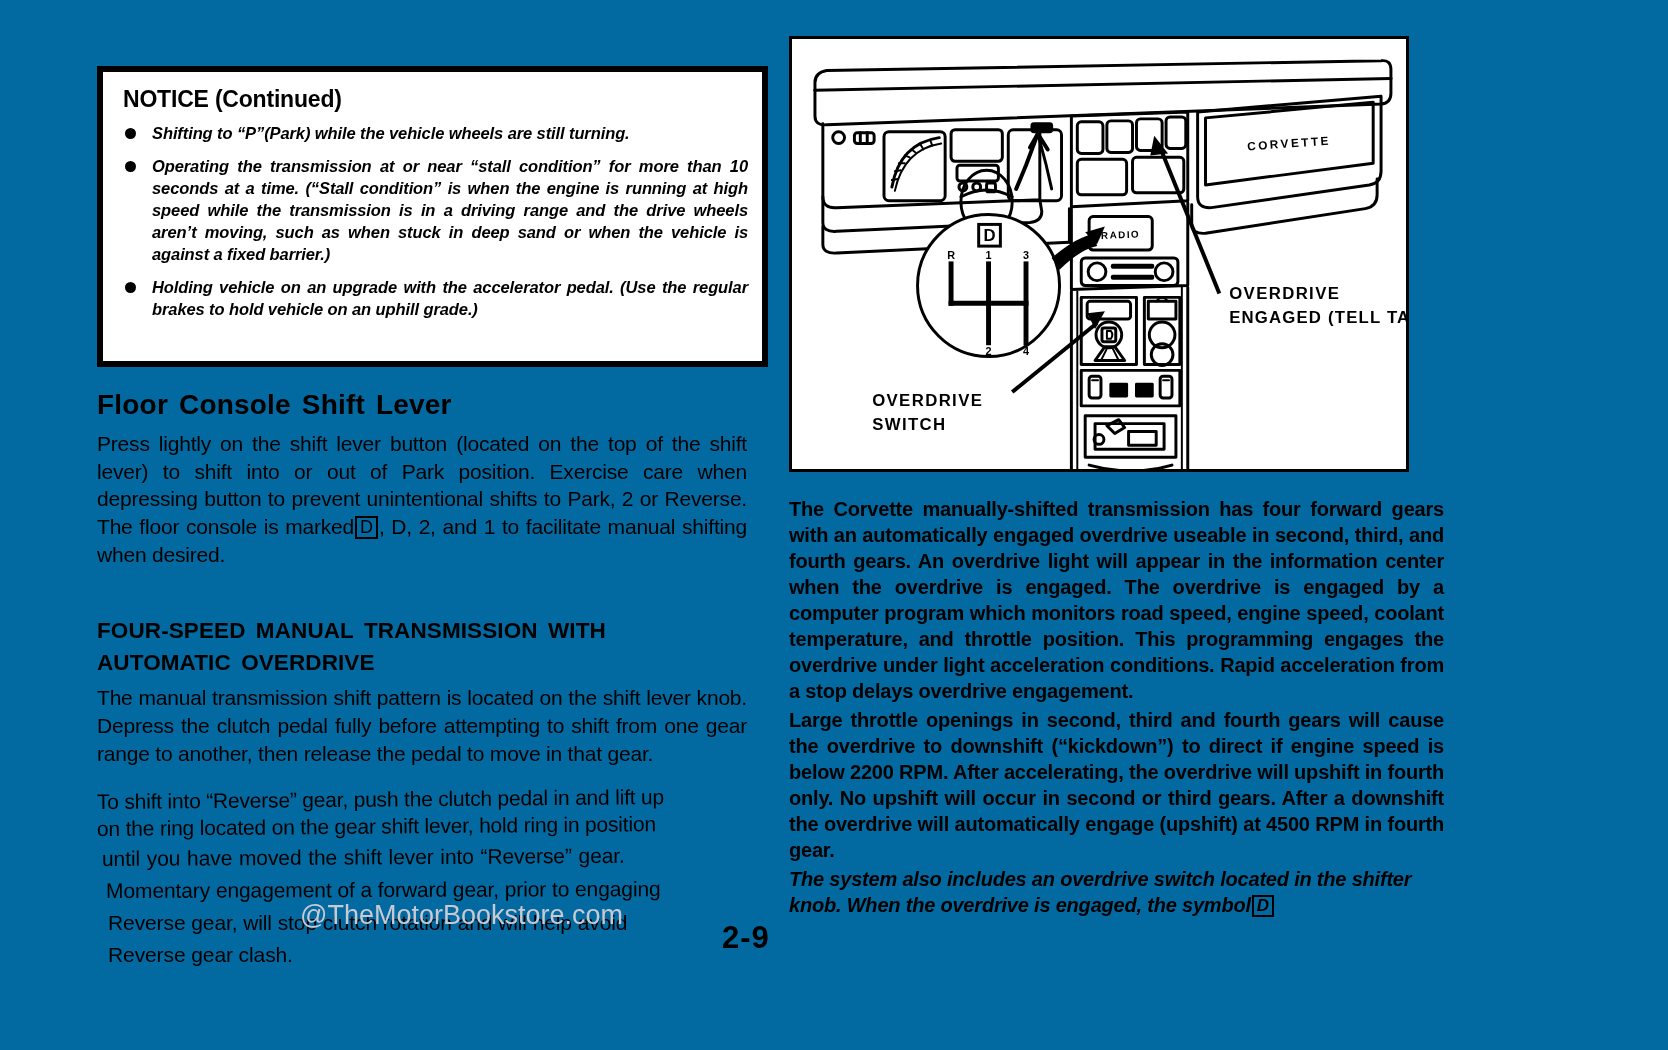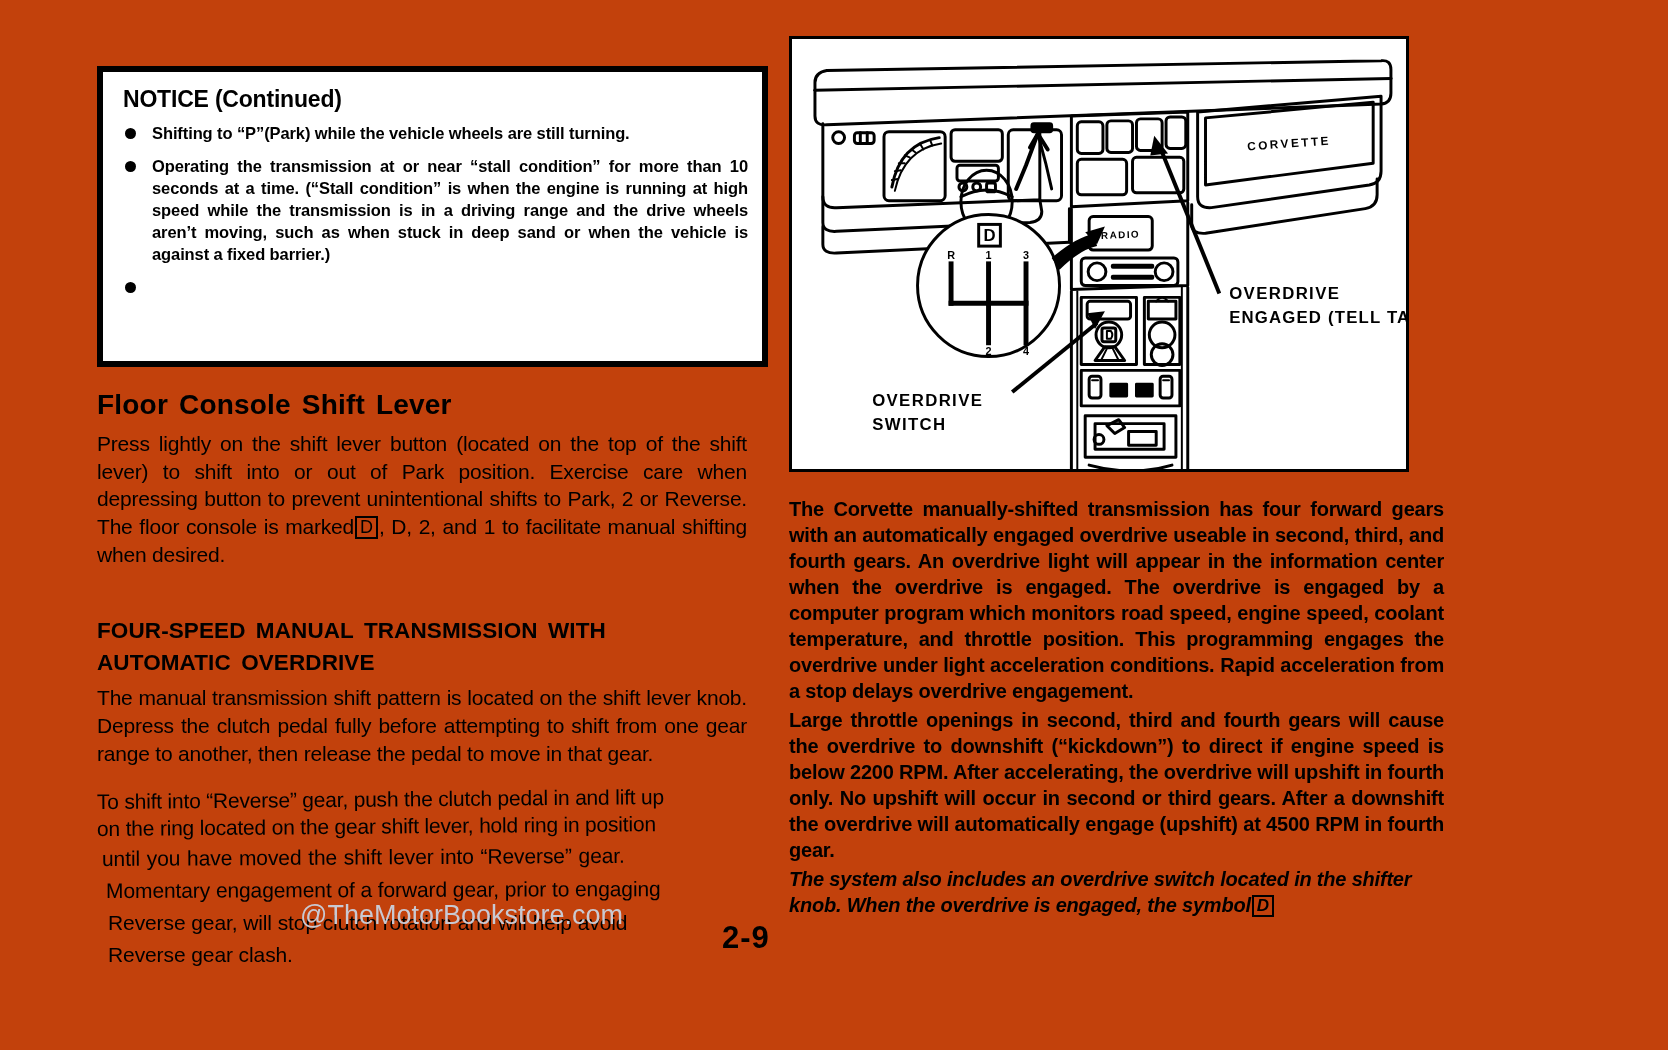--- a/index.html
+++ b/index.html
@@ -11,21 +11,21 @@
     width: 1668px;
     height: 1050px;
     font-family: "Liberation Sans", sans-serif;
     color: #000;
     position: relative;
     overflow: hidden;
   }
   .page {
     position: absolute;
     inset: 0;
-    background: #c2410c;
+    background: #0369a1;
   }
 
   
   .col-left {
     position: absolute;
     left: 97px;
     top: 66px;
     width: 650px;
   }
 
@@ -54,20 +54,21 @@
   .notice-title {
     font-size: 23px;
     font-weight: bold;
     letter-spacing: -0.2px;
     margin: 4px 0 10px 4px;
   }
   .notice-list {
     list-style: none;
     margin: 0;
     padding: 0;
+    font-style: italic;
   }
   .notice-item {
     position: relative;
     padding-left: 33px;
     margin-bottom: 11px;
     font-size: 16.5px;
     font-weight: bold;
     line-height: 1.33;
     text-align: justify;
     letter-spacing: -0.1px;
@@ -227,20 +228,21 @@
           <li class="notice-item">
             <span class="bullet-dot"></span>
             <span>Shifting to “P”(Park) while the vehicle wheels are still turning.</span>
           </li>
           <li class="notice-item">
             <span class="bullet-dot"></span>
             <span>Operating the transmission at or near “stall condition” for more than 10 seconds at a time. (“Stall condition” is when the engine is running at high speed while the transmission is in a driving range and the drive wheels aren’t moving, such as when stuck in deep sand or when the vehicle is against a fixed barrier.)</span>
           </li>
           <li class="notice-item">
             <span class="bullet-dot"></span>
+            <span>Holding vehicle on an upgrade with the accelerator pedal. (Use the regular brakes to hold vehicle on an uphill grade.)</span>
           </li>
         </ul>
       </div>
     </div>
 
     <h2 class="h-sub">Floor Console Shift Lever</h2>
 
     <p class="body-p"><span>Press lightly on the shift lever button (located on the top of the shift lever) to shift into or out of Park position. Exercise care when depressing button to prevent unintentional shifts to Park, 2 or Reverse. The floor console is marked</span><span class="boxed-letter">D</span><span>, D, 2, and 1 to facilitate manual shifting when desired.</span></p>
 
     <h2 class="h-major">FOUR-SPEED MANUAL TRANSMISSION WITH AUTOMATIC OVERDRIVE</h2>

